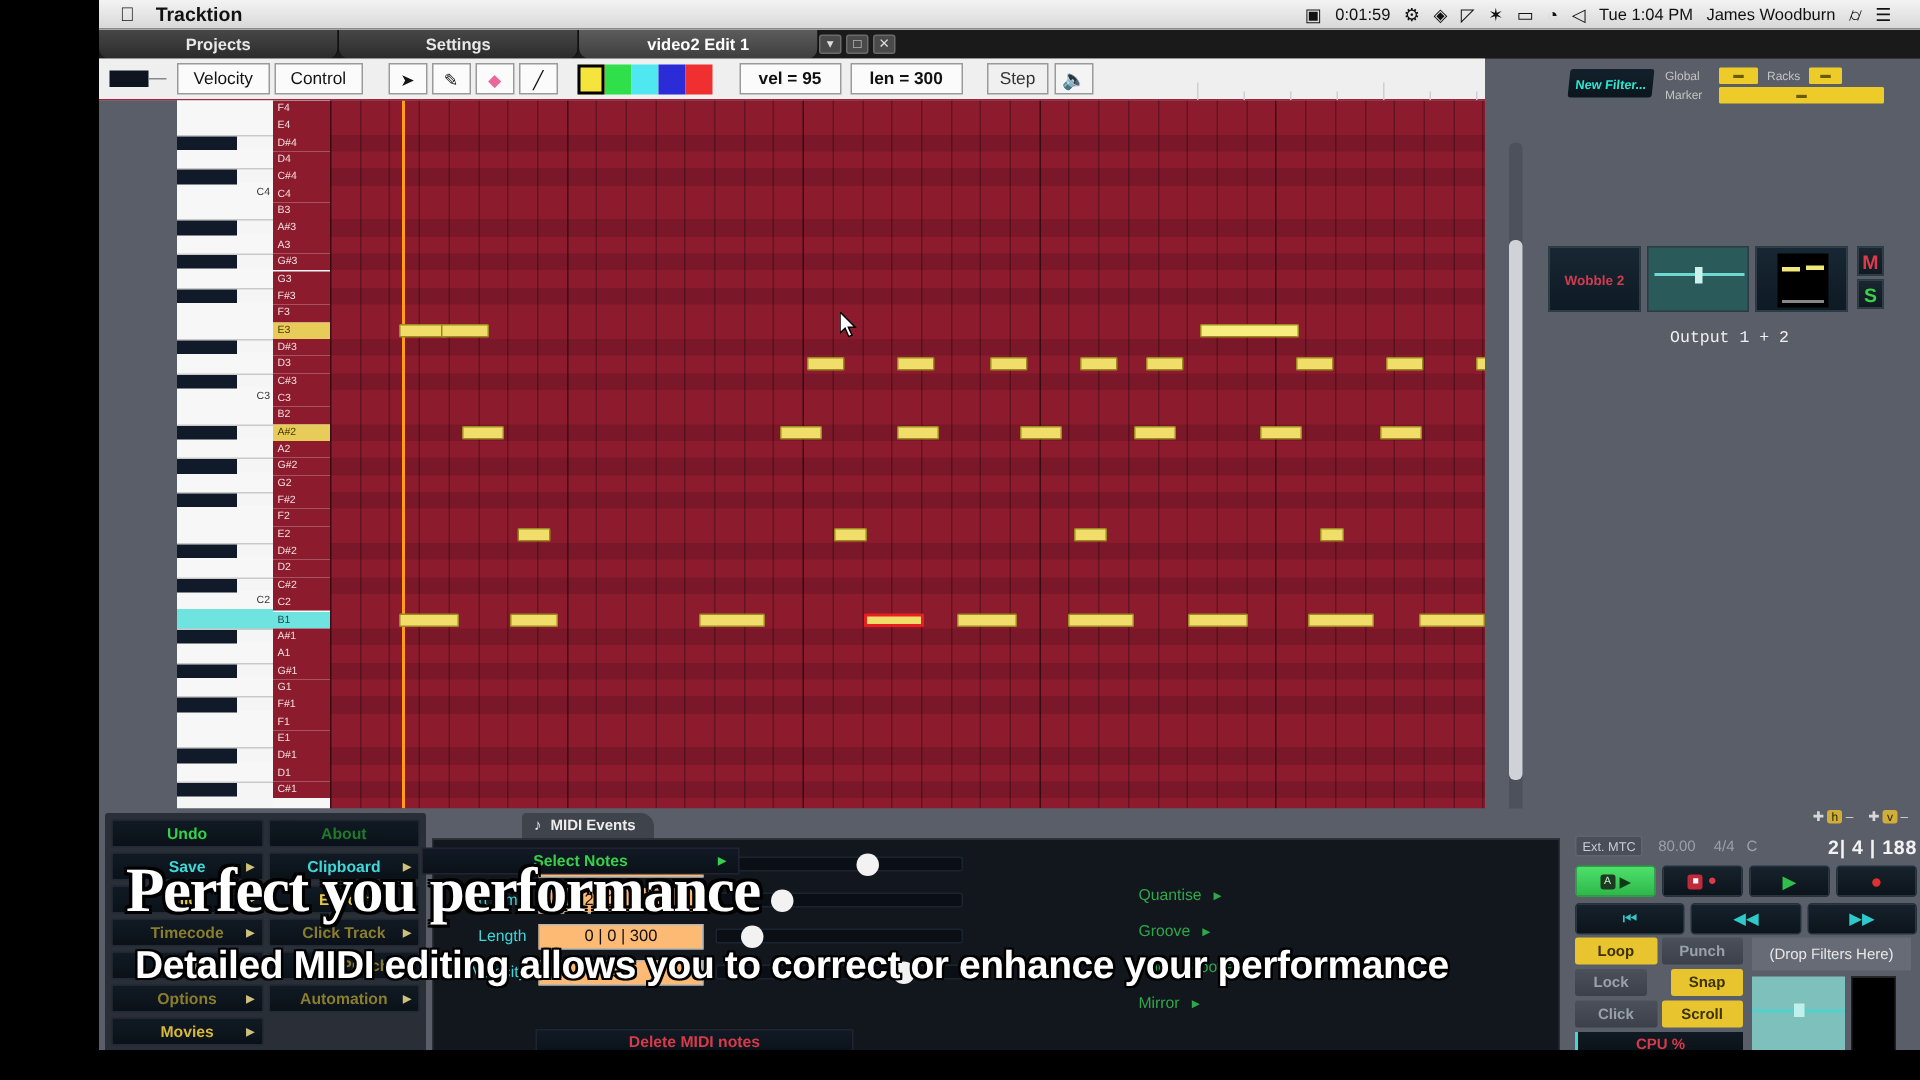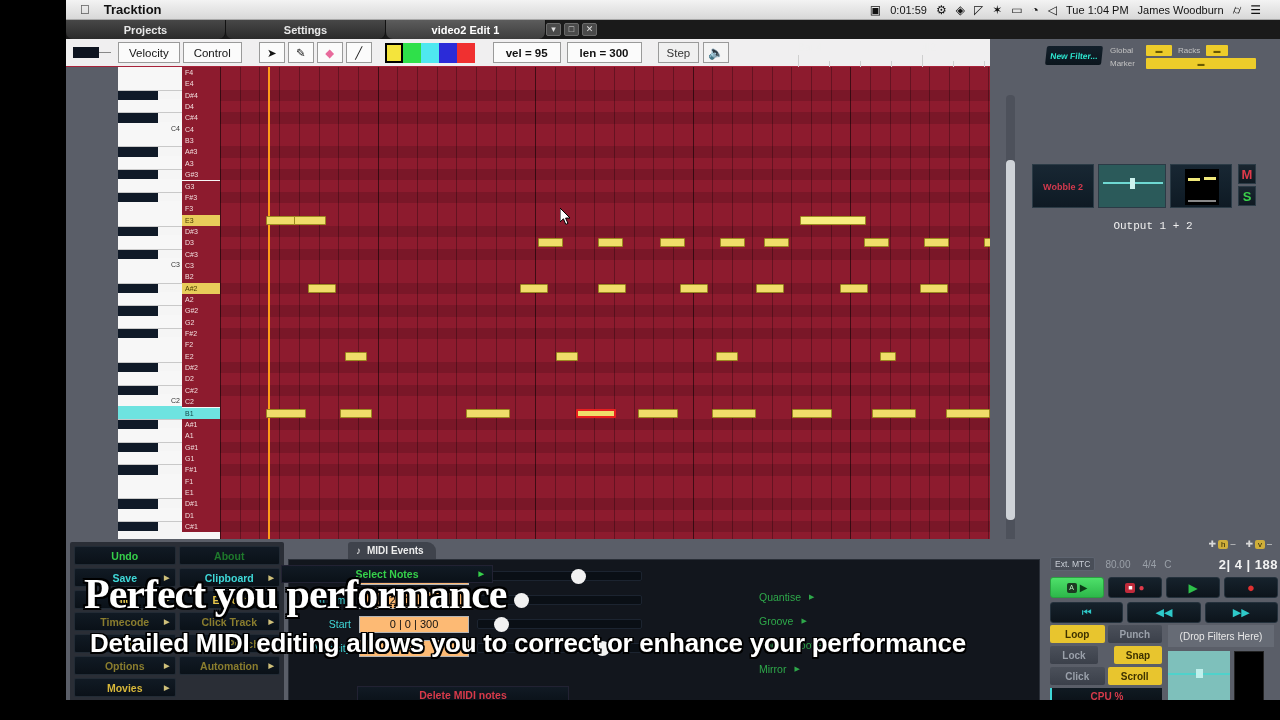--- a/index.html
+++ b/index.html
@@ -696,21 +696,21 @@
                 </div>
               </div>
               <div class="mrow" style="top: 30px;">
                 <div class="mlabel">Start Time</div>
                 <div class="mval">2 | 1 | 220</div>
                 <div class="mslider">
                   <div class="mknob" style="left: 22%;"></div>
                 </div>
               </div>
               <div class="mrow" style="top: 54px;">
-                <div class="mlabel">Start</div>
+                <div class="mlabel">Length</div>
                 <div class="mval">0 | 0 | 300</div>
                 <div class="mslider">
                   <div class="mknob" style="left: 10%;"></div>
                 </div>
               </div>
               <div class="mrow" style="top: 78px;">
                 <div class="mlabel">Velocity</div>
                 <div class="mval">95</div>
                 <div class="mslider">
                   <div class="mknob" style="left: 72%;"></div>

